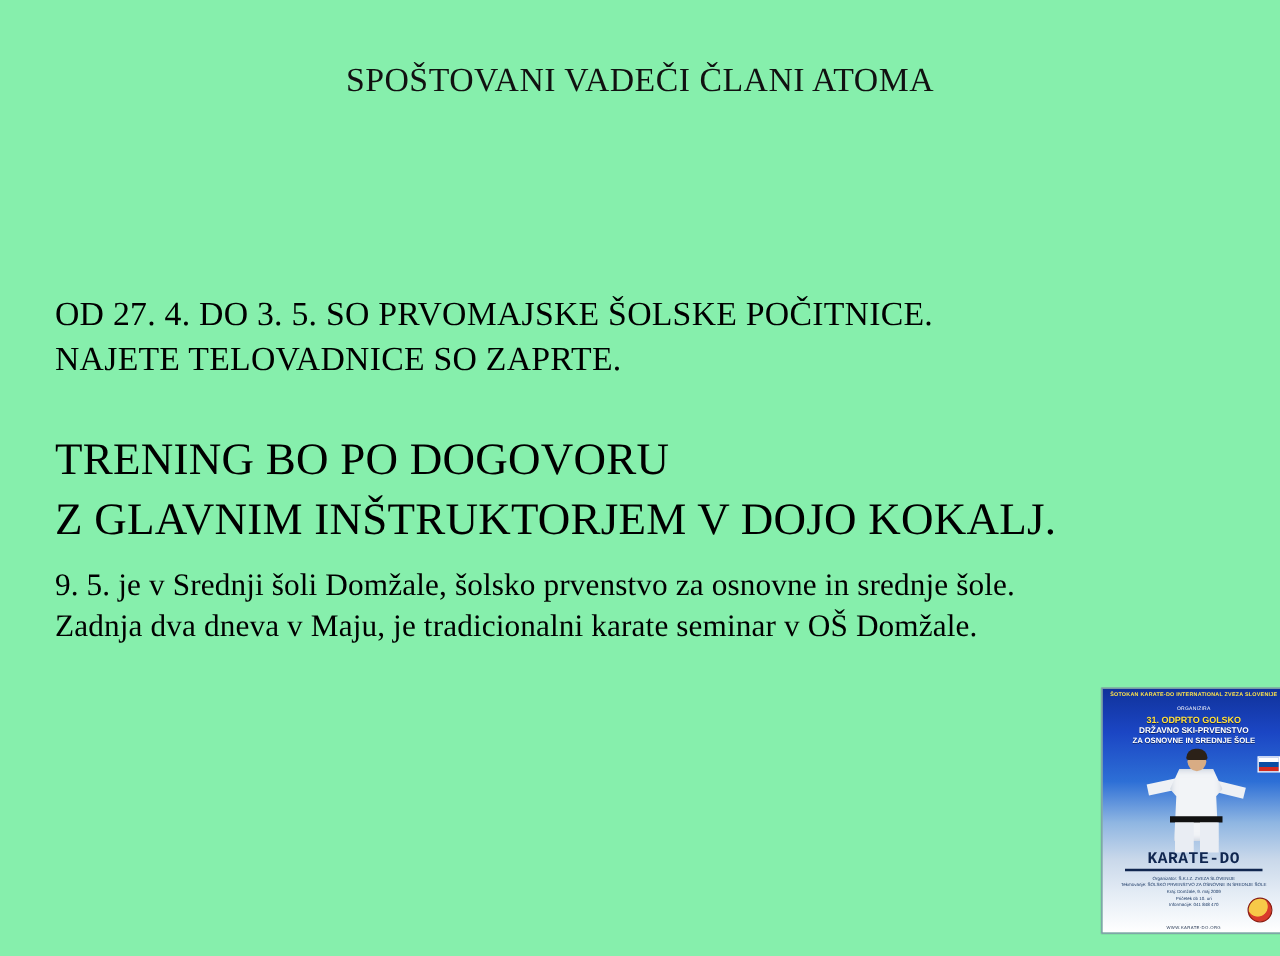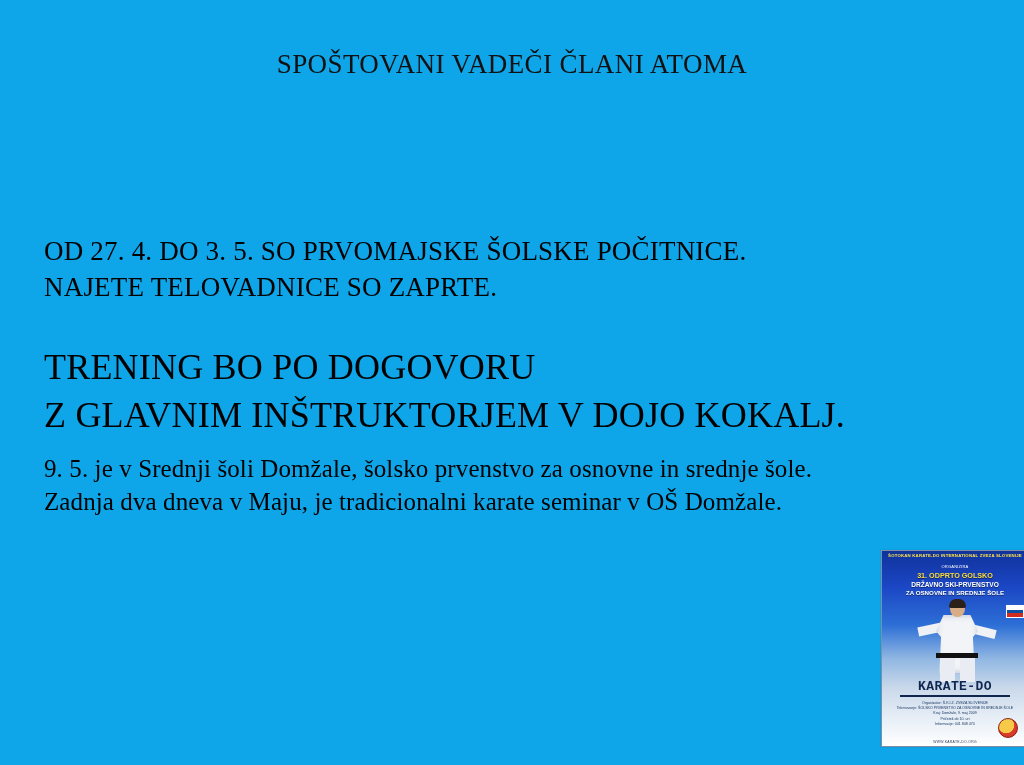--- a/index.html
+++ b/index.html
@@ -12,21 +12,21 @@
     height: 765px;
     position: relative;
     overflow: hidden;
     font-family: "Liberation Serif", serif;
     color: #000000;
   }
 
   .slide {
     position: absolute;
     inset: 0;
-    background: #0ea5e9;
+    background: #86efac;
   }
 
   .title {
     position: absolute;
     top: 48px;
     left: 0;
     width: 1024px;
     text-align: center;
     font-family: "Liberation Serif", serif;
     font-size: 27px;

